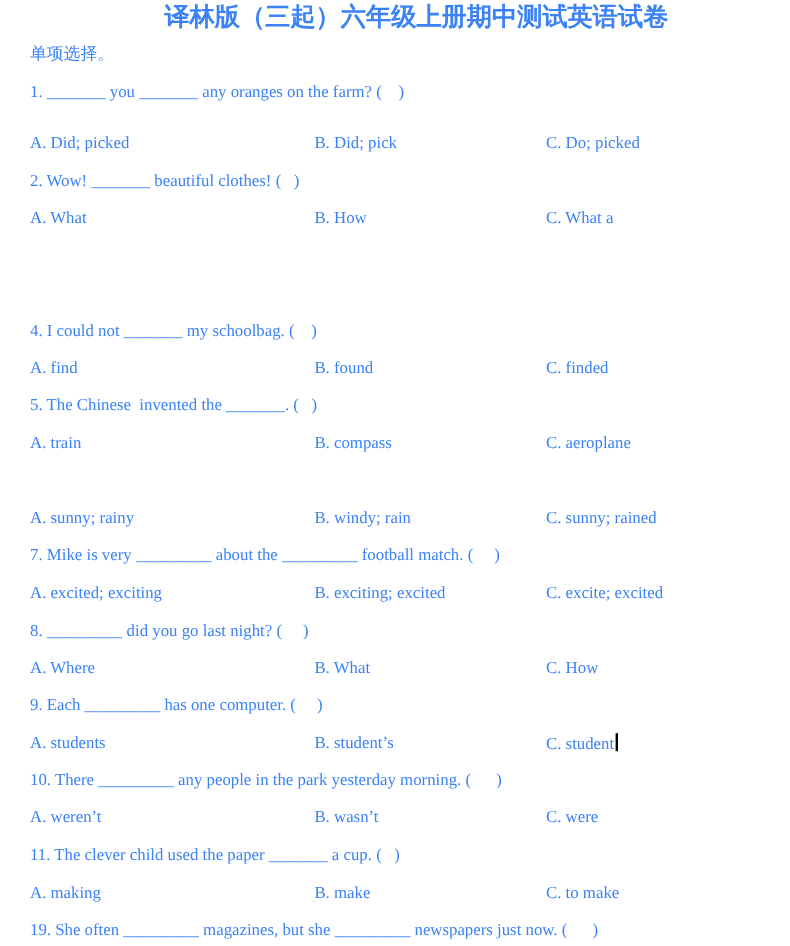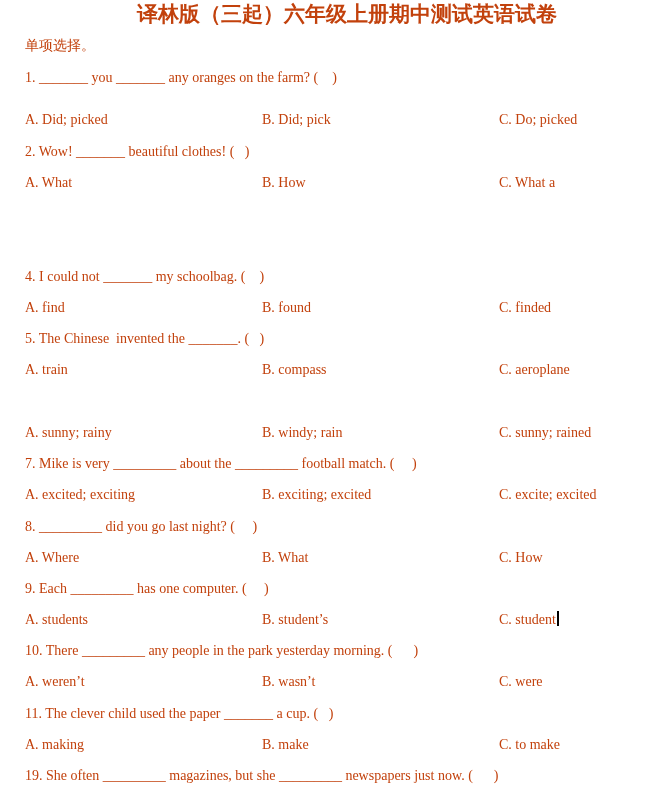--- a/index.html
+++ b/index.html
@@ -5,21 +5,21 @@
   html, body {
     margin: 0;
     padding: 0;
     background: #ffffff;
   }
   .page {
     position: relative;
     width: 658px;
     height: 788px;
     background: #ffffff;
-    color: #c2410c;
+    color: #3b82f6;
     font-family: "Liberation Serif", "DejaVu Serif", serif;
     font-size: 14px;
     overflow: hidden;
   }
   .title {
     position: absolute;
     top: 1px;
     left: 0;
     width: 100%;
     box-sizing: border-box;
@@ -39,21 +39,21 @@
   }
   .optrow {
     position: absolute;
     left: 25px;
     right: 0;
     height: 17px;
     line-height: 17px;
   }
   .optA { position: absolute; left: 0;     white-space: pre; text-align: right; }
   .optB { position: absolute; left: 214px; white-space: pre; margin-left: 23px; }
-  .optC { position: absolute; left: 430px; white-space: pre; margin-left: 44px; }
+  .optC { position: absolute; left: 430px; white-space: pre; }
   .caret {
     display: inline-block;
     width: 2px;
     height: 15px;
     background: #000000;
     margin-left: 1px;
     vertical-align: -2px;
   }
 </style>
 </head>

